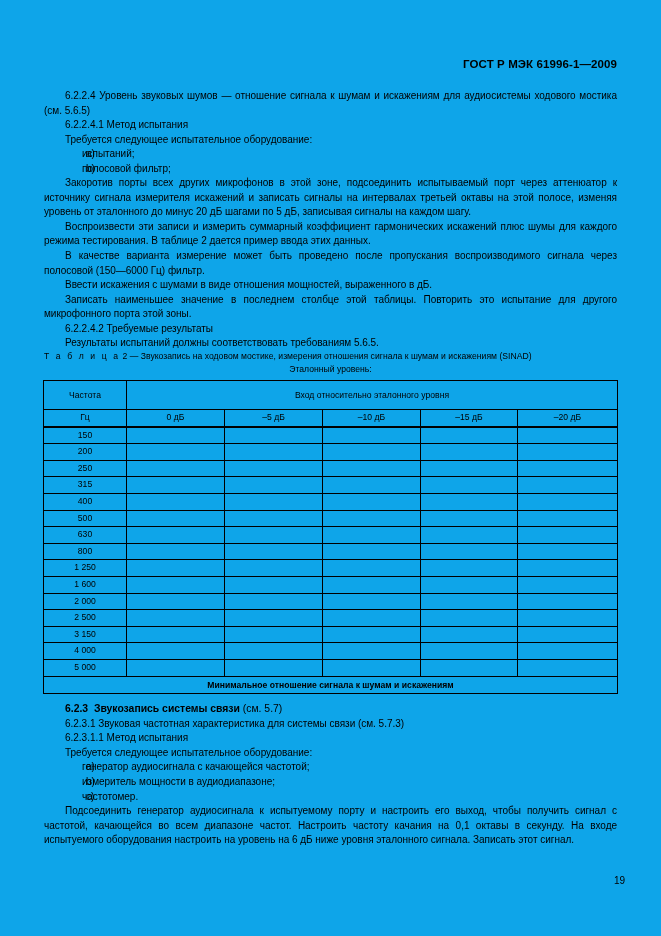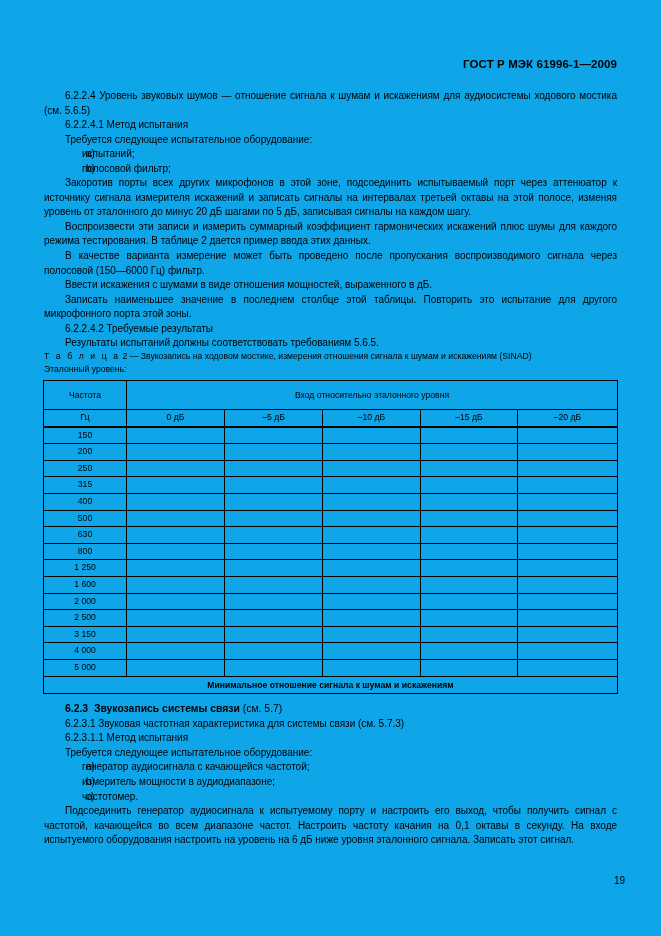--- a/index.html
+++ b/index.html
@@ -63,20 +63,21 @@
     top: 350px;
     width: 573px;
     font-size: 8.6px;
     line-height: 12px;
     letter-spacing: 0.02px;
   }
   .tbl-caption .tword {
     letter-spacing: 2.1px;
   }
   .tbl-sub {
+    text-align: center;
     margin-top: 1px;
     font-size: 8.6px;
   }
   
   table.data {
     position: absolute;
     left: 43px;
     top: 380px;
     width: 574px;
     border-collapse: collapse;

